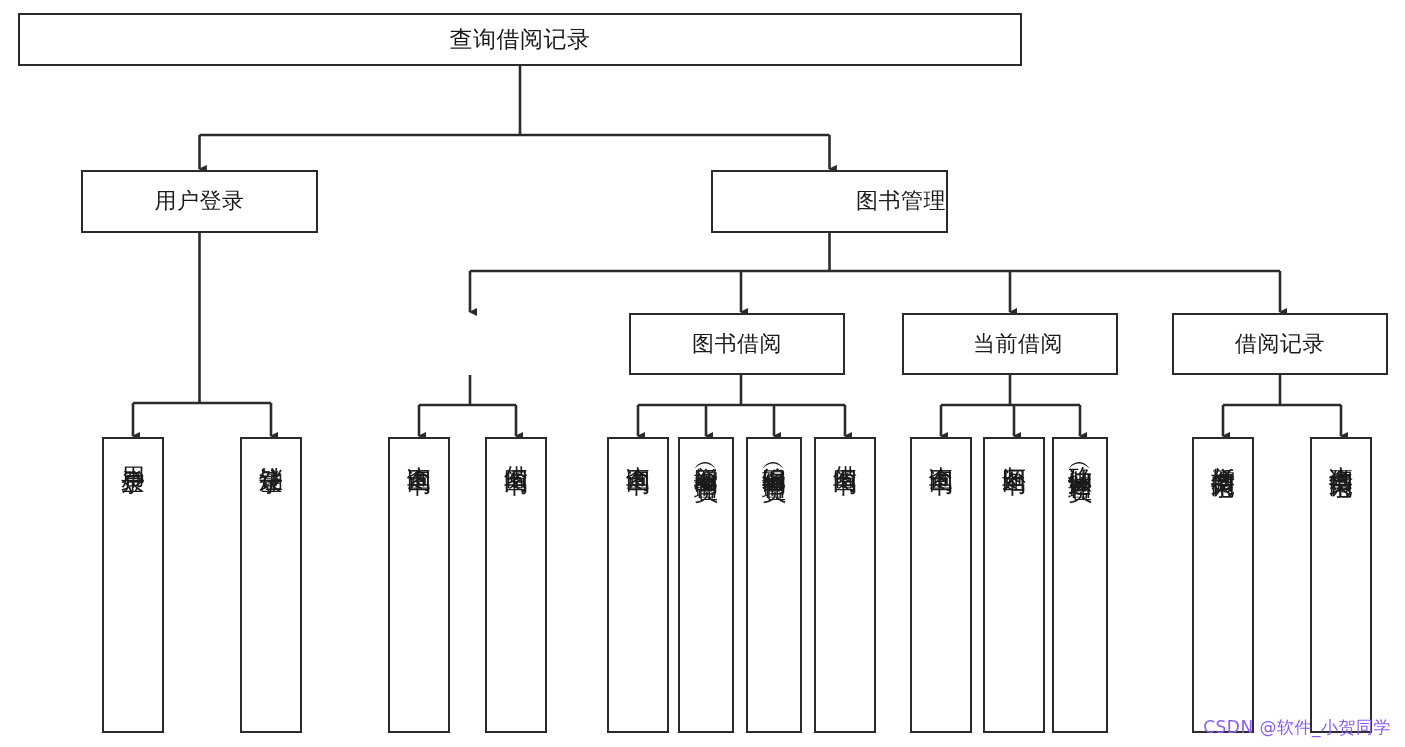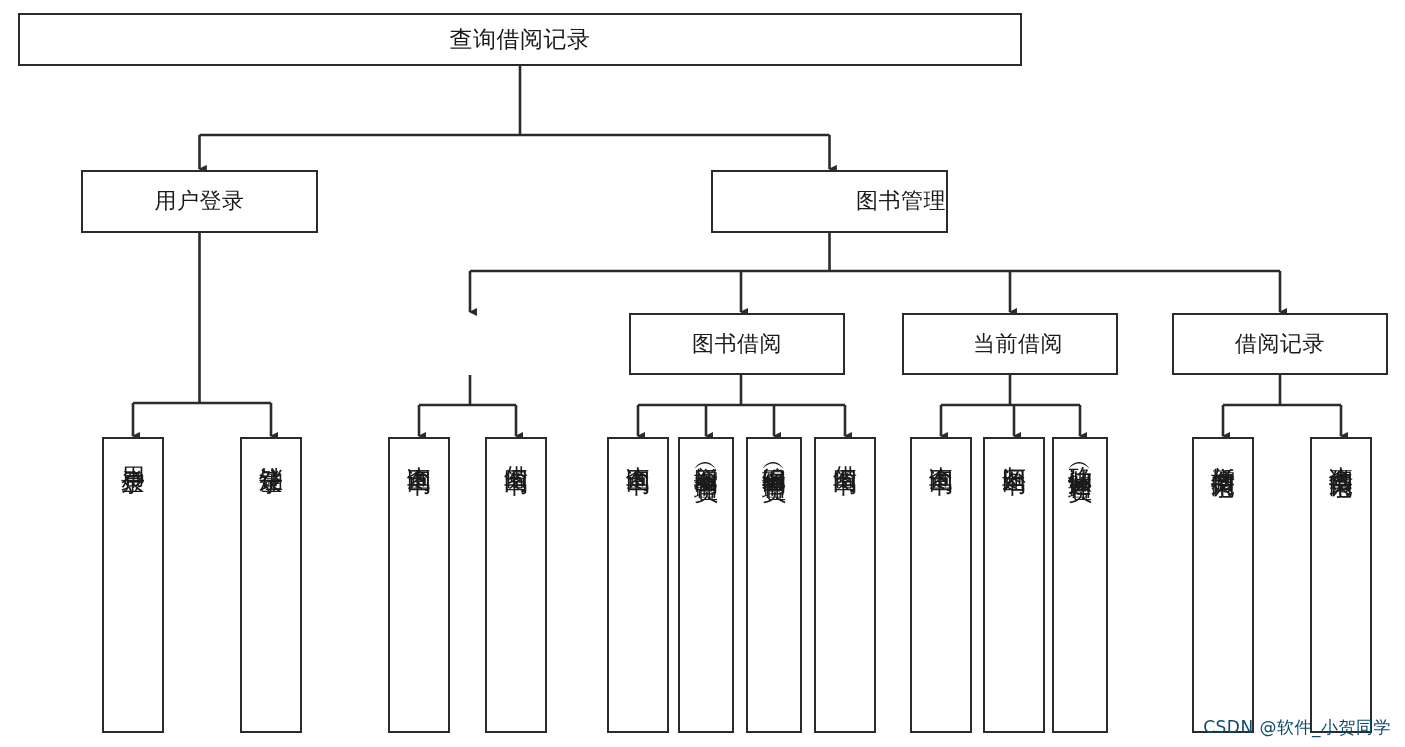--- a/index.html
+++ b/index.html
@@ -57,21 +57,21 @@
     line-height: 1;
   }
   .node.root .node-label {
     font-size: 23px;
   }
   #watermark {
     position: absolute;
     right: 14px;
     bottom: 8px;
     font-size: 17px;
-    color: #0c4a6e;
+    color: #8b5cf6;
     letter-spacing: 0.5px;
     white-space: pre;
     pointer-events: none;
   }
 </style>
 </head>
 <body>
 
 <div id="diagram-root">
 

